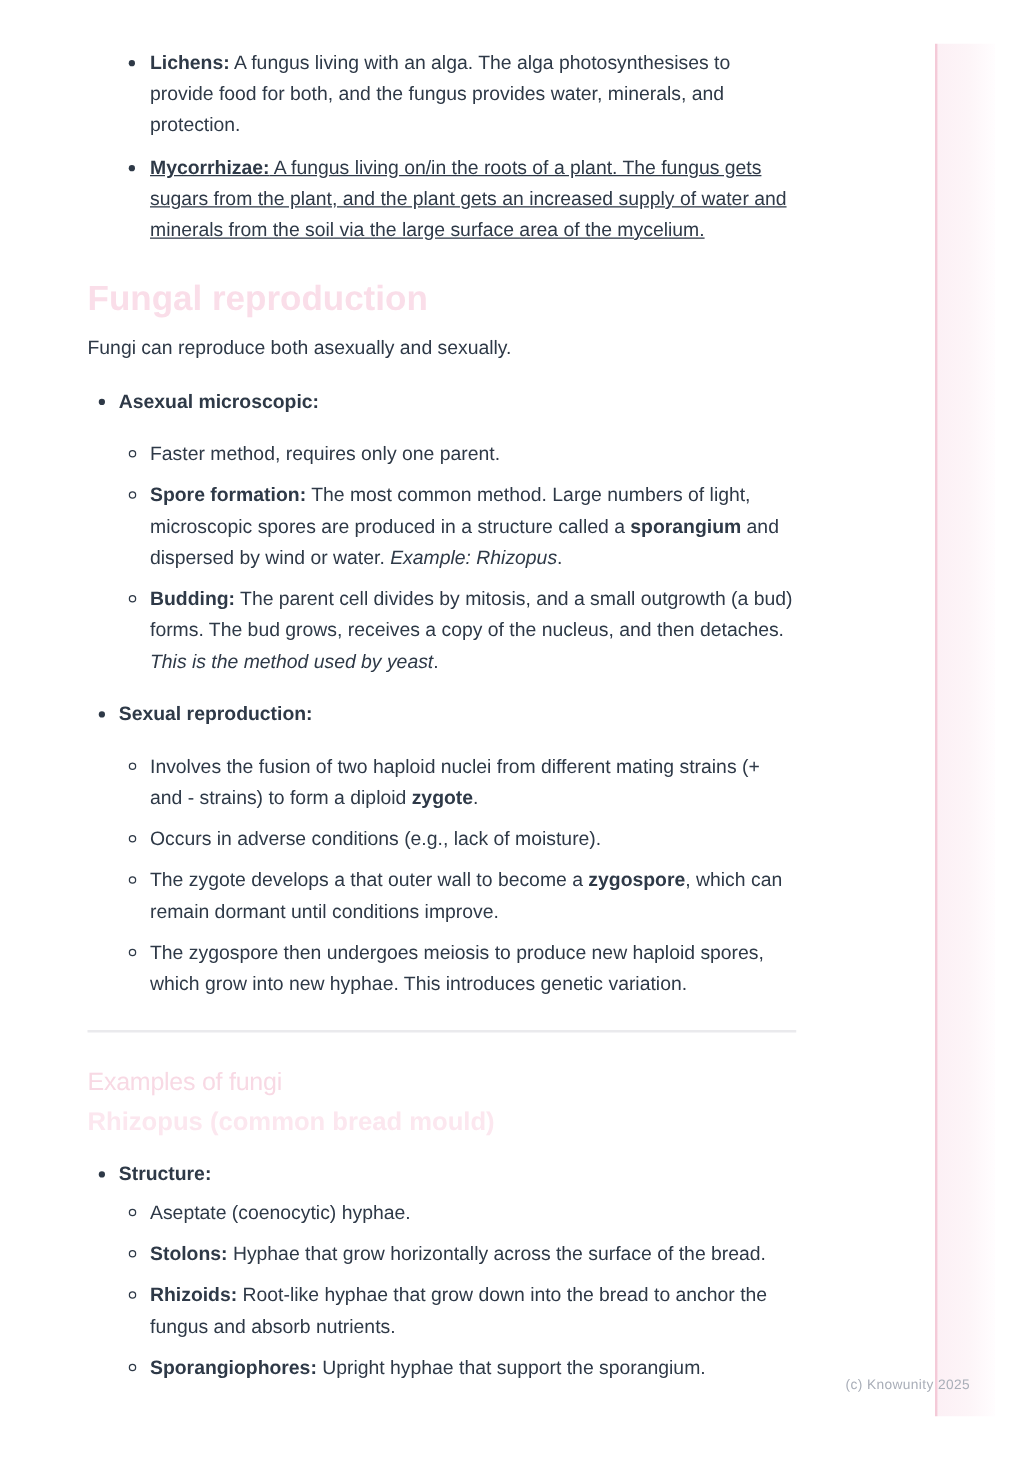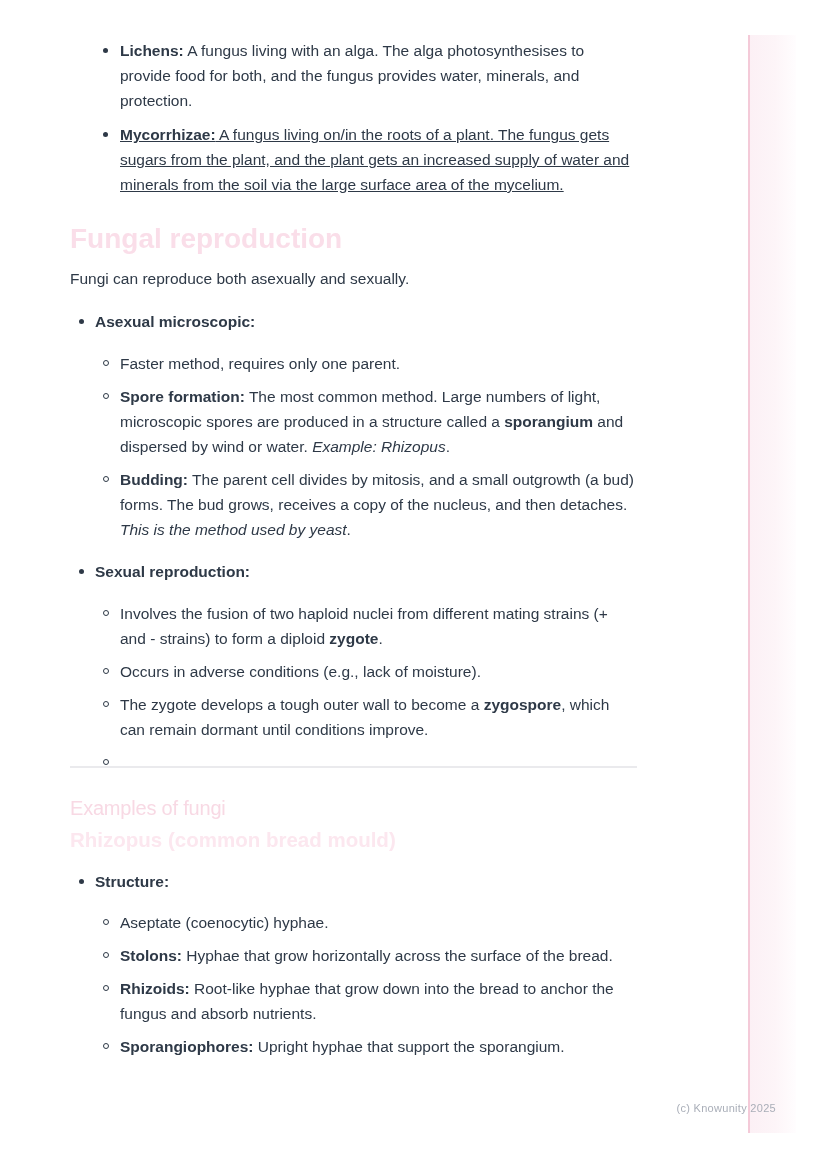--- a/index.html
+++ b/index.html
@@ -76,21 +76,21 @@
   .ind1{padding-left:25px;}
   .ind2{padding-left:50px;}
   .bullet{position:absolute;display:block;}
   .disc{width:5px;height:5px;border-radius:50%;background:currentColor;top:10px;}
   .ind1 > .disc{left:9px;}
   .ind2 > .disc{left:33px;}
   .circle{width:4px;height:4px;border:1.5px solid currentColor;border-radius:50%;top:9px;left:33px;background:transparent;}
 
   .toplist .row + .row{margin-top:9px;text-decoration:underline;}
   .sub{margin-top:17px;}
-  .sub.tight{margin-top:16px;}
+  .sub.tight{margin-top:6px;}
   .sub .row + .row{margin-top:8px;}
   .l1-group + .l1-group{margin-top:17px;}
 </style>
 </head>
 <body>
 
 <div class="page">
   <div class="accent-stripe"></div>
   <div class="watermark">(c) Knowunity 2025</div>
   <div class="content">
@@ -107,22 +107,22 @@
             <div class="row ind2"><span class="bullet circle"></span><span class="txt"><span>Faster method, requires only one parent.</span></span></div>
             <div class="row ind2"><span class="bullet circle"></span><span class="txt"><strong>Spore formation:</strong><span> The most common method. Large numbers of light, microscopic spores are produced in a structure called a </span><strong>sporangium</strong><span> and dispersed by wind or water. </span><em>Example: Rhizopus</em><span>.</span></span></div>
             <div class="row ind2"><span class="bullet circle"></span><span class="txt"><strong>Budding:</strong><span> The parent cell divides by mitosis, and a small outgrowth (a bud) forms. The bud grows, receives a copy of the nucleus, and then detaches. </span><em>This is the method used by yeast</em><span>.</span></span></div>
           </div>
         </div>
         <div class="l1-group">
           <div class="row ind1"><span class="bullet disc"></span><span class="txt"><strong>Sexual reproduction:</strong></span></div>
           <div class="sub">
             <div class="row ind2"><span class="bullet circle"></span><span class="txt"><span>Involves the fusion of two haploid nuclei from different mating strains (+ and - strains) to form a diploid </span><strong>zygote</strong><span>.</span></span></div>
             <div class="row ind2"><span class="bullet circle"></span><span class="txt"><span>Occurs in adverse conditions (e.g., lack of moisture).</span></span></div>
-            <div class="row ind2"><span class="bullet circle"></span><span class="txt"><span>The zygote develops a tough outer wall to become a </span><strong>zygospore</strong><span>, which can remain dormant until conditions improve.</span></span></div>
-            <div class="row ind2"><span class="bullet circle"></span></div>
+            <div class="row ind2"><span class="bullet circle"></span><span class="txt"><span>The zygote develops a that outer wall to become a </span><strong>zygospore</strong><span>, which can remain dormant until conditions improve.</span></span></div>
+            <div class="row ind2"><span class="bullet circle"></span><span class="txt"><span>The zygospore then undergoes meiosis to produce new haploid spores, which grow into new hyphae. This introduces genetic variation.</span></span></div>
           </div>
         </div>
       </div>
       <div class="block block-hr"></div>
       <div class="block block-h1">Examples of fungi</div>
       <div class="block block-h3">Rhizopus (common bread mould)</div>
       <div class="block block-ul">
         <div class="l1-group">
           <div class="row ind1"><span class="bullet disc"></span><span class="txt"><strong>Structure:</strong></span></div>
           <div class="sub tight">

